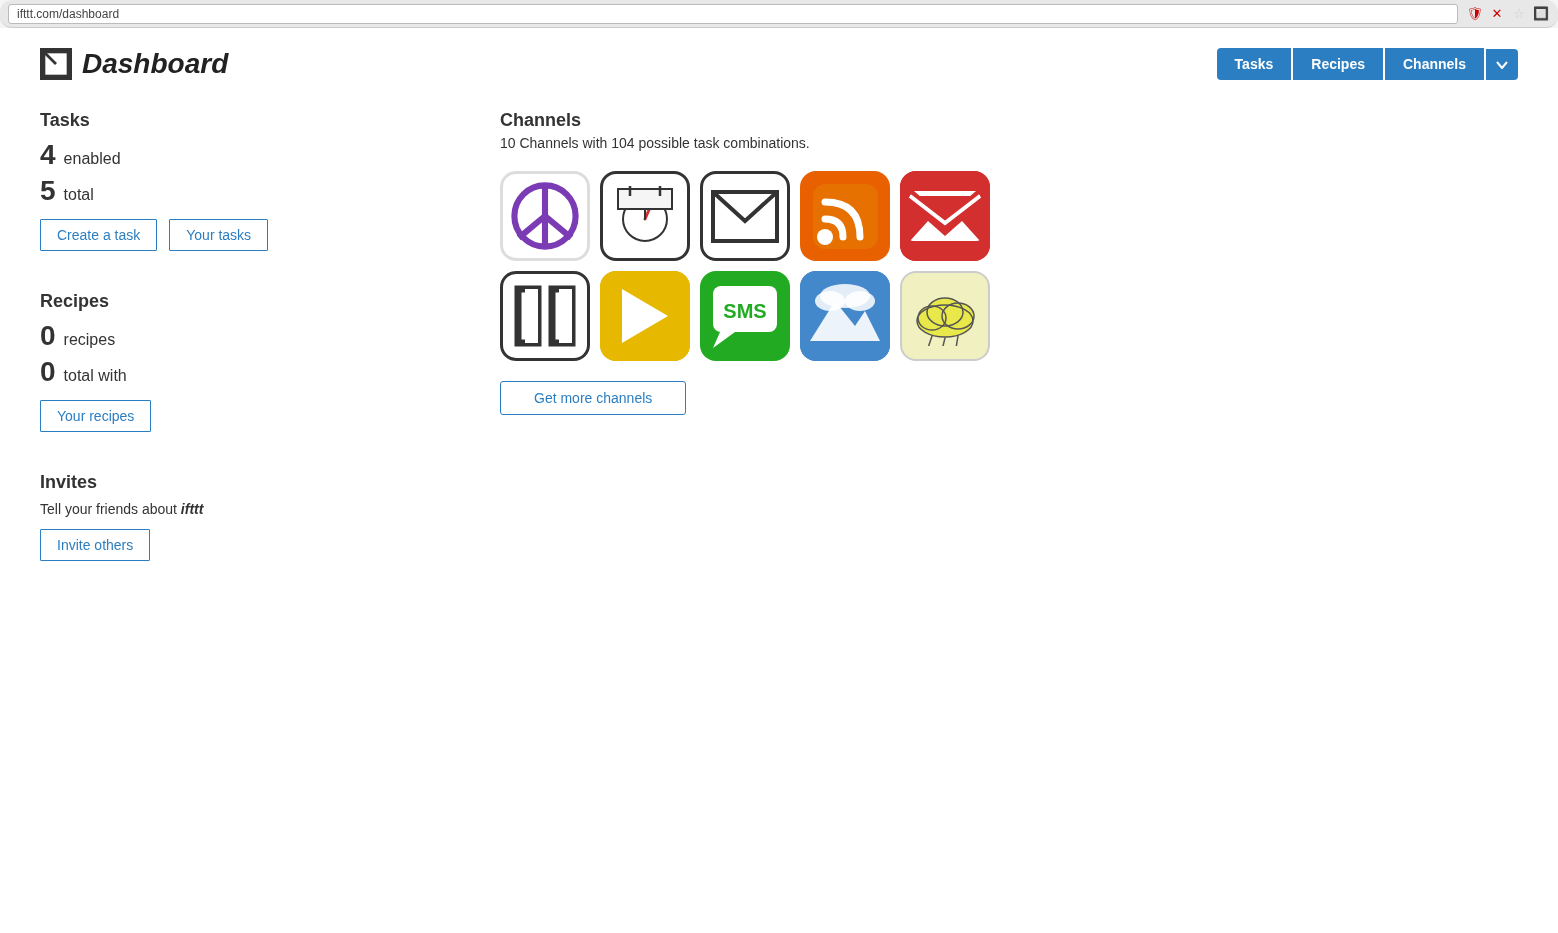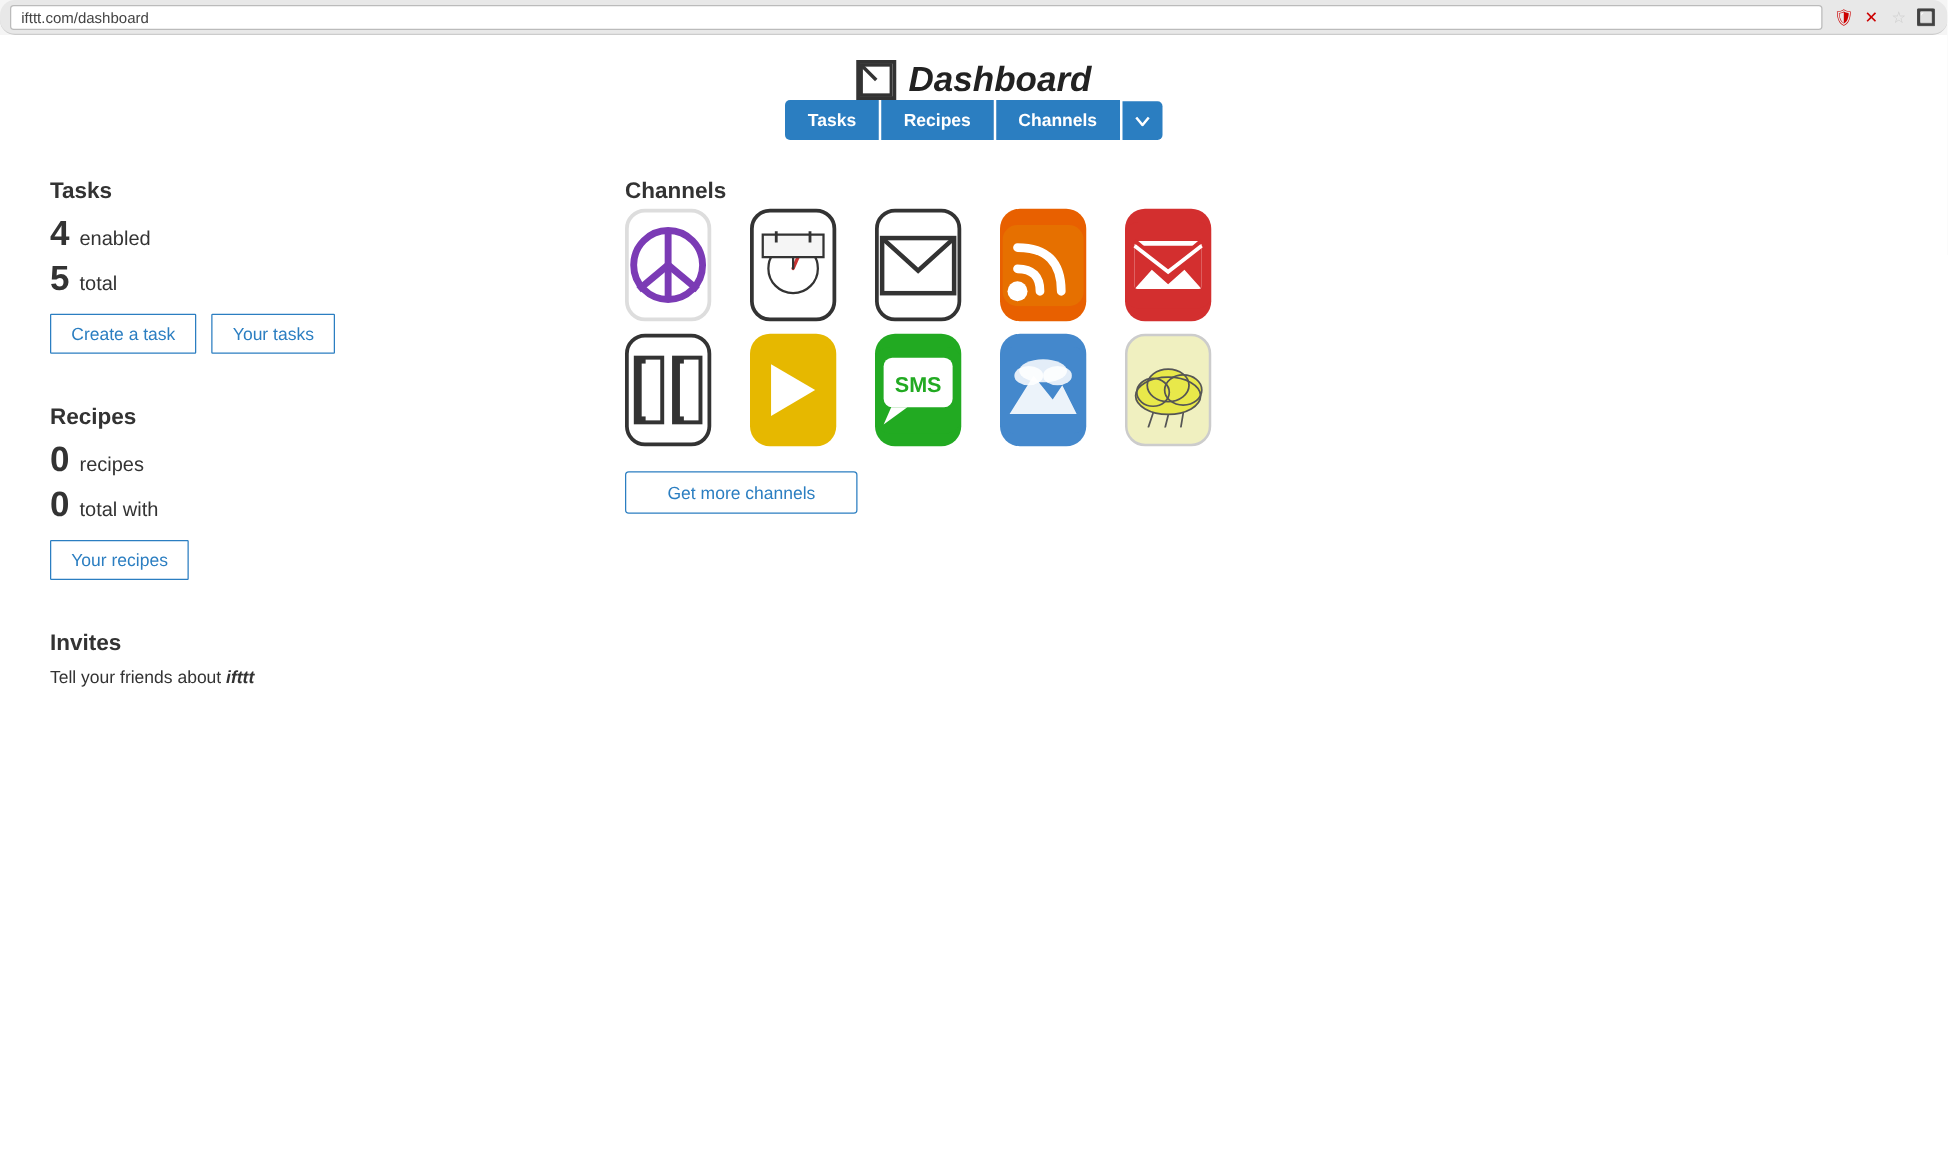--- a/index.html
+++ b/index.html
@@ -54,21 +54,20 @@
       padding: 20px 40px;
       max-width: 1558px;
     }
 
     
     .top-nav {
       display: flex;
       justify-content: space-between;
       align-items: center;
       margin-bottom: 30px;
-      flex-direction: column;
     }
     .logo-area {
       display: flex;
       align-items: center;
       gap: 10px;
     }
     .logo-icon {
       width: 32px;
       height: 32px;
       border: 3px solid #333;
@@ -194,21 +193,21 @@
     }
 
     .channels-grid {
       display: grid;
       grid-template-columns: repeat(5, 90px);
       gap: 10px;
       margin-bottom: 20px;
     }
 
     .channel-icon {
-      width: 69px;
+      width: 90px;
       height: 90px;
       border-radius: 16px;
       display: flex;
       align-items: center;
       justify-content: center;
       overflow: hidden;
     }
 
     
     .ch-peace {
@@ -332,26 +331,30 @@
         <div class="button-row">
           <button class="outline-btn">Your recipes</button>
         </div>
       </div>
 
       <div class="section">
         <div class="section-title">Invites</div>
         <div class="invite-text">
           <span>Tell your friends about </span><strong>ifttt</strong>
         </div>
+        <div class="button-row">
+          <button class="outline-btn">Invite others</button>
+        </div>
       </div>
 
     </div>
 
     <div class="right-column">
       <div class="channels-title">Channels</div>
+      <div class="channels-subtitle">10 Channels with 104 possible task combinations.</div>
 
       <div class="channels-grid">
 
         <div class="channel-icon ch-peace">
           <svg class="peace-svg" viewBox="0 0 80 80">
             <circle cx="40" cy="40" r="35" fill="none" stroke="#7b3bb5" stroke-width="7"></circle>
             <line x1="40" y1="5" x2="40" y2="75" stroke="#7b3bb5" stroke-width="7"></line>
             <line x1="40" y1="40" x2="10" y2="65" stroke="#7b3bb5" stroke-width="7"></line>
             <line x1="40" y1="40" x2="70" y2="65" stroke="#7b3bb5" stroke-width="7"></line>
           </svg>

